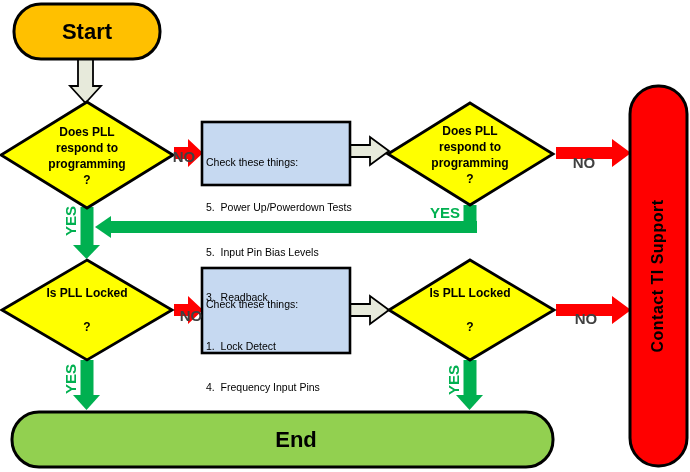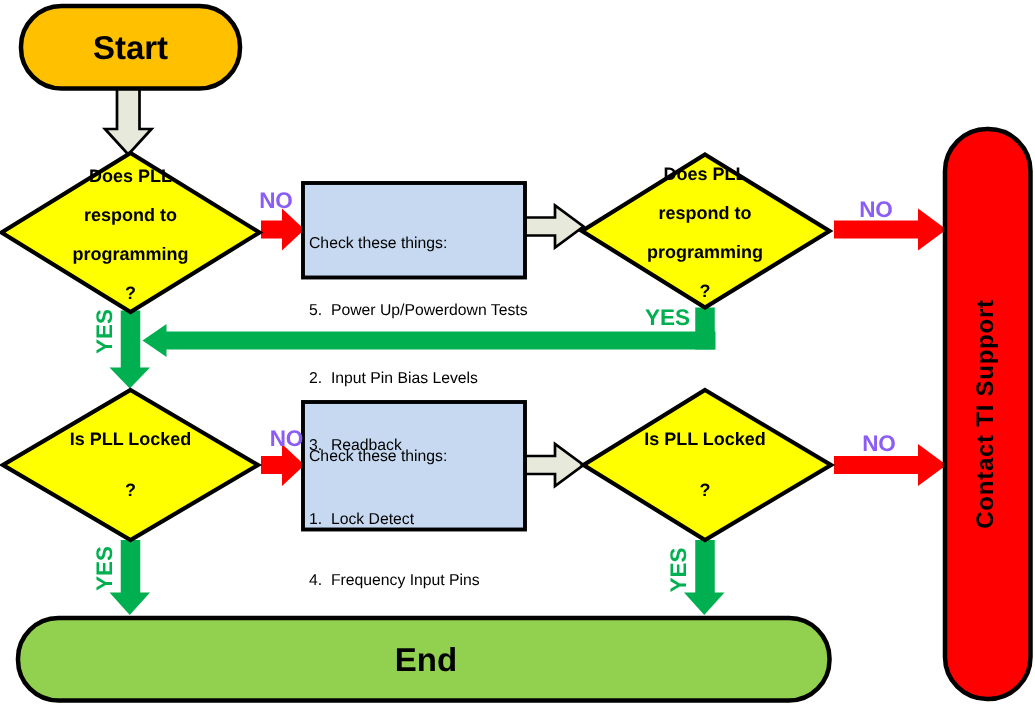--- a/index.html
+++ b/index.html
@@ -4,23 +4,23 @@
 <style>
   html,body{margin:0;padding:0;background:#ffffff;}
   #stage{
     position:relative;width:690px;height:472px;background:#ffffff;overflow:hidden;
     font-family:"Liberation Sans",sans-serif;color:#000;
   }
   #shapes{position:absolute;left:0;top:0;}
   .lbl{position:absolute;transform:translate(-50%,-50%);text-align:center;white-space:pre-line;}
   .vlbl{position:absolute;transform:translate(-50%,-50%) rotate(-90deg);text-align:center;white-space:nowrap;}
   .node-title{font-weight:bold;font-size:22px;}
-  .diamond-text{font-weight:bold;font-size:12px;line-height:26px;width:130px;}
+  .diamond-text{font-weight:bold;font-size:12px;line-height:16px;width:130px;}
   .edge-label{font-weight:bold;font-size:15px;}
-  .no{color:#8b5cf6;}
+  .no{color:#404040;margin-top:22px;}
   .yes{color:#00B050;}
   .support-text{font-weight:bold;font-size:16px;letter-spacing:.5px;}
   .checklist{position:absolute;font-size:10.5px;white-space:pre;}
   .checklist .hd{font-weight:normal;}
   #checklist-1{left:206px;top:125px;line-height:15px;}
   #checklist-2{left:206px;top:270px;line-height:13.9px;}
 </style>
 </head>
 <body>
 
@@ -77,21 +77,21 @@
 
 ?</div>
 
   <div class="lbl diamond-text" style="left:470px;top:310px;line-height:17px;">Is PLL Locked
 
 ?</div>
 
   <div id="checklist-1" class="checklist">
     <div class="hd">Check these things:</div>
     <div>5.  Power Up/Powerdown Tests</div>
-    <div>2.  Input Pin Bias Levels</div>
+    <div>5.  Input Pin Bias Levels</div>
     <div>3.  Readback</div>
   </div>
 
   <div id="checklist-2" class="checklist">
     <div class="hd">Check these things:</div>
     <div>1.  Lock Detect</div>
     <div>4.  Frequency Input Pins</div>
     
   </div>
 
@@ -100,15 +100,15 @@
   <div class="lbl edge-label no" style="left:191px;top:293px;">NO</div>
   <div class="lbl edge-label no" style="left:586px;top:296px;">NO</div>
 
   <div class="vlbl edge-label yes" style="left:70px;top:221px;">YES</div>
   <div class="lbl edge-label yes" style="left:445px;top:212px;">YES</div>
   <div class="vlbl edge-label yes" style="left:70px;top:379px;">YES</div>
   <div class="vlbl edge-label yes" style="left:453px;top:380px;">YES</div>
 
   <div class="vlbl support-text" style="left:658px;top:276px;">Contact TI Support</div>
 
-  <div class="lbl node-title" style="left:284px;top:440px;">End</div>
+  <div class="lbl node-title" style="left:296px;top:440px;">End</div>
 
 </div>
 
 </body></html>

